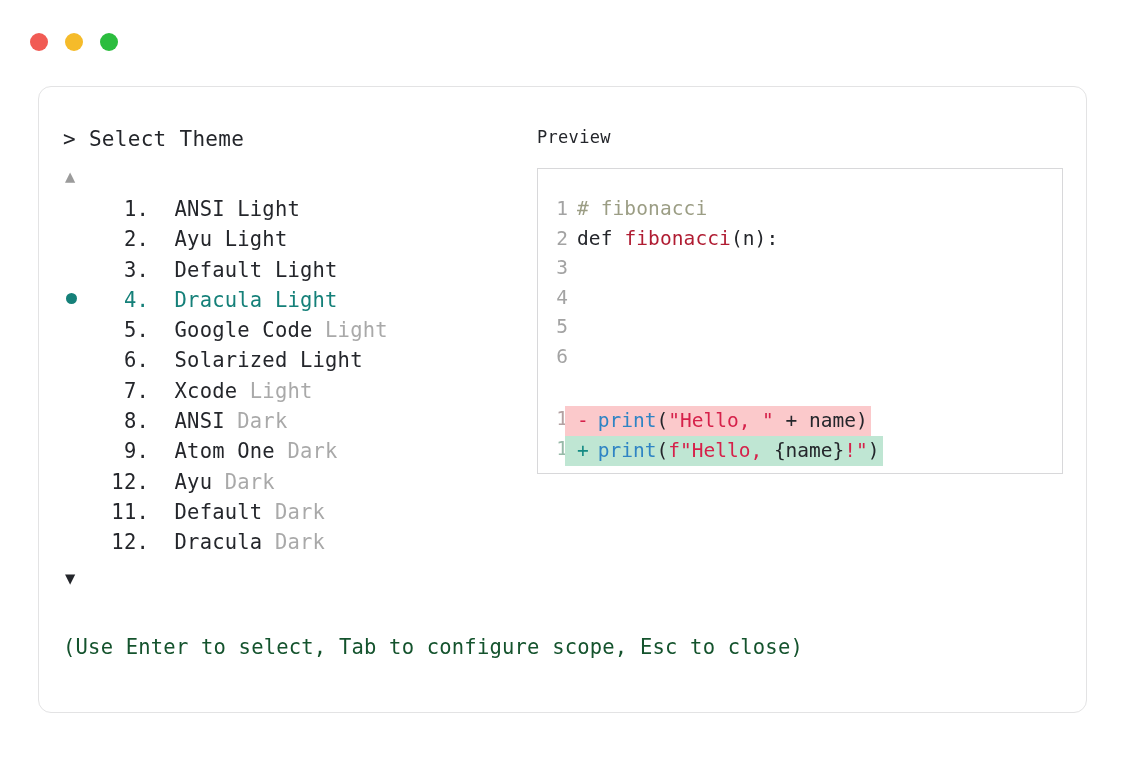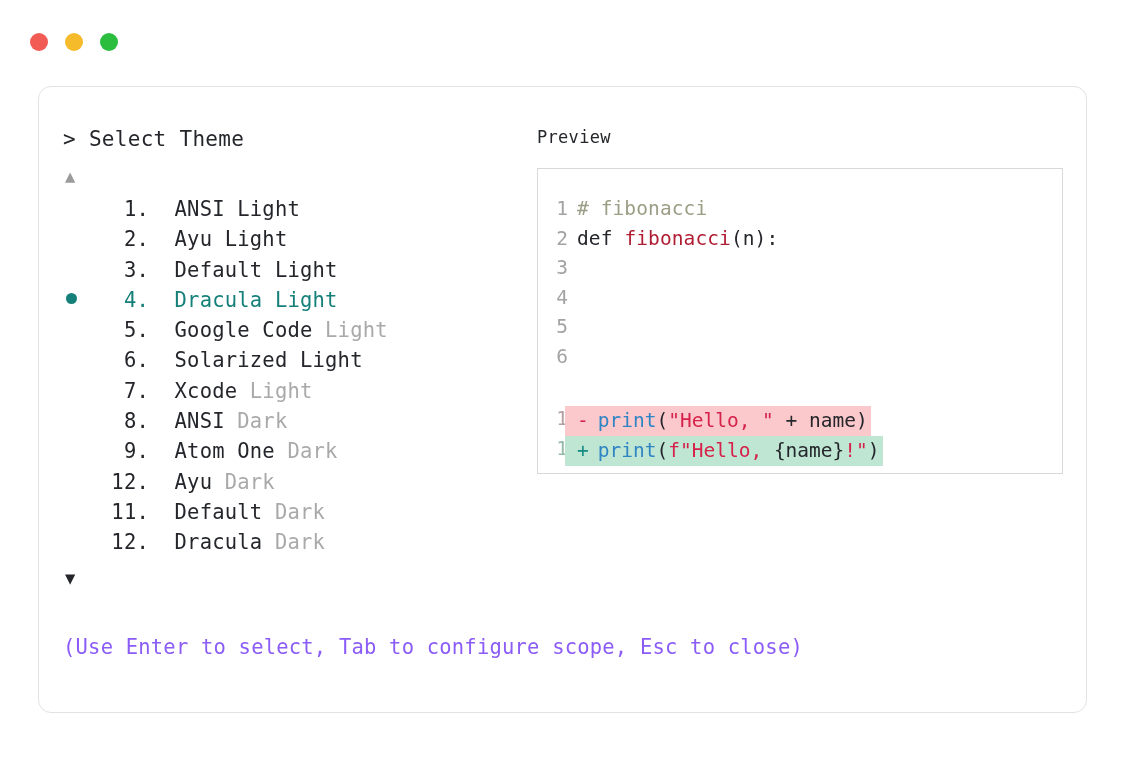--- a/index.html
+++ b/index.html
@@ -188,21 +188,21 @@
   .diff-add .ln { color: #97b9a8; }
   .sign-del { color: #d6214a; padding: 0 9px 0 9px; }
   .sign-add { color: #148a83; padding: 0 9px 0 9px; }
 
   
   .hint {
     position: absolute;
     left: 24px;
     top: 548px;
     font-size: 20.5px;
-    color: #8b5cf6;
+    color: #14532d;
     letter-spacing: 0.2px;
     white-space: pre;
     text-align: right;
   }
 </style>
 </head>
 <body>
 
 <div class="titlebar">
   <span class="dot" style="background: rgb(241, 91, 84);"></span>

